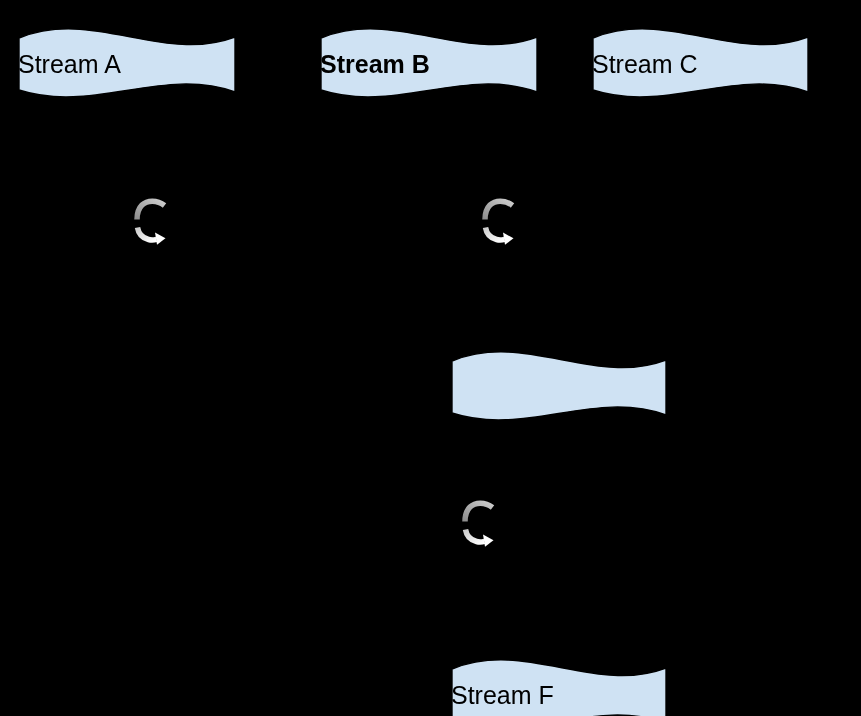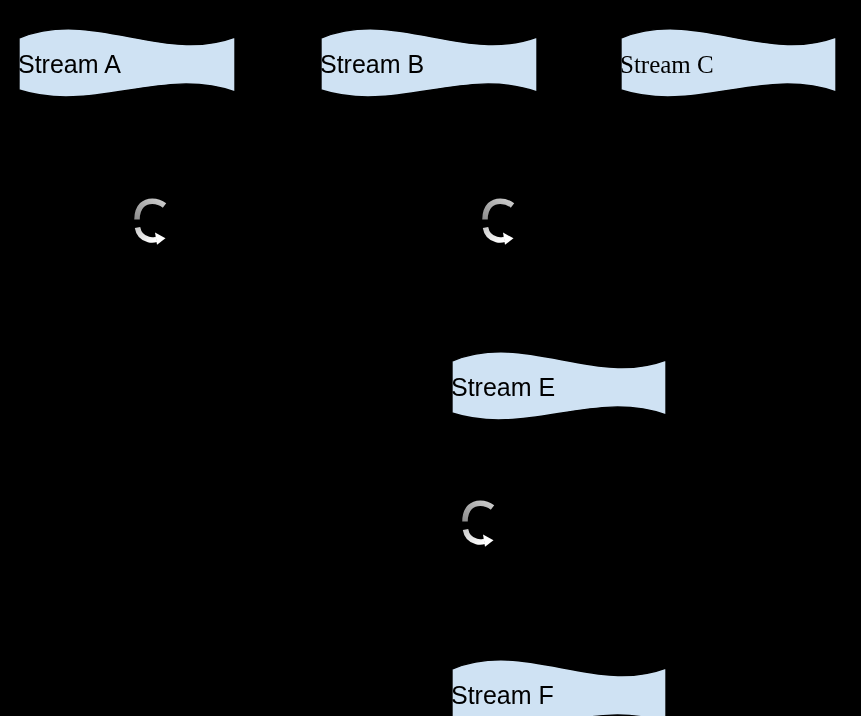--- a/index.html
+++ b/index.html
@@ -65,40 +65,39 @@
 
 <div class="stage">
 
   <div class="node" style="left: 18px; top: 26px; width: 218px; height: 71px;">
     <svg class="tape" viewBox="0 0 218 71" preserveAspectRatio="none">
       <path d="M 1,12 C 75,-18 145,38 217,11 L 217,66 C 145,40 75,88 1,64 Z"></path>
     </svg>
     <div class="label">Stream A</div>
   </div>
 
-  <div class="node" style="left: 320px; top: 26px; width: 218px; height: 71px;">
+  <div class="node" style="left: 320px; top: 26px; width: 218px; height: 71px; font-weight: bold;">
     <svg class="tape" viewBox="0 0 218 71" preserveAspectRatio="none">
       <path d="M 1,12 C 75,-18 145,38 217,11 L 217,66 C 145,40 75,88 1,64 Z"></path>
     </svg>
     <div class="label">Stream B</div>
   </div>
 
-  <div class="node" style="left: 620px; top: 26px; width: 217px; height: 71px; font-family: Liberation Serif, serif;">
+  <div class="node" style="left: 592px; top: 26px; width: 217px; height: 71px;">
     <svg class="tape" viewBox="0 0 218 71" preserveAspectRatio="none">
       <path d="M 1,12 C 75,-18 145,38 217,11 L 217,66 C 145,40 75,88 1,64 Z"></path>
     </svg>
     <div class="label">Stream C</div>
   </div>
 
 
   <div class="node" style="left: 451px; top: 349px; width: 216px; height: 71px;">
     <svg class="tape" viewBox="0 0 218 71" preserveAspectRatio="none">
       <path d="M 1,12 C 75,-18 145,38 217,11 L 217,66 C 145,40 75,88 1,64 Z"></path>
     </svg>
-    <div class="label">Stream E</div>
   </div>
 
   <div class="node" style="left: 451px; top: 657px; width: 216px; height: 71px;">
     <svg class="tape" viewBox="0 0 218 71" preserveAspectRatio="none">
       <path d="M 1,12 C 75,-18 145,38 217,11 L 217,66 C 145,40 75,88 1,64 Z"></path>
     </svg>
     <div class="label">Stream F</div>
   </div>
 
   <div class="loop" style="left: 133px; top: 198px; width: 34px; height: 47px;">

